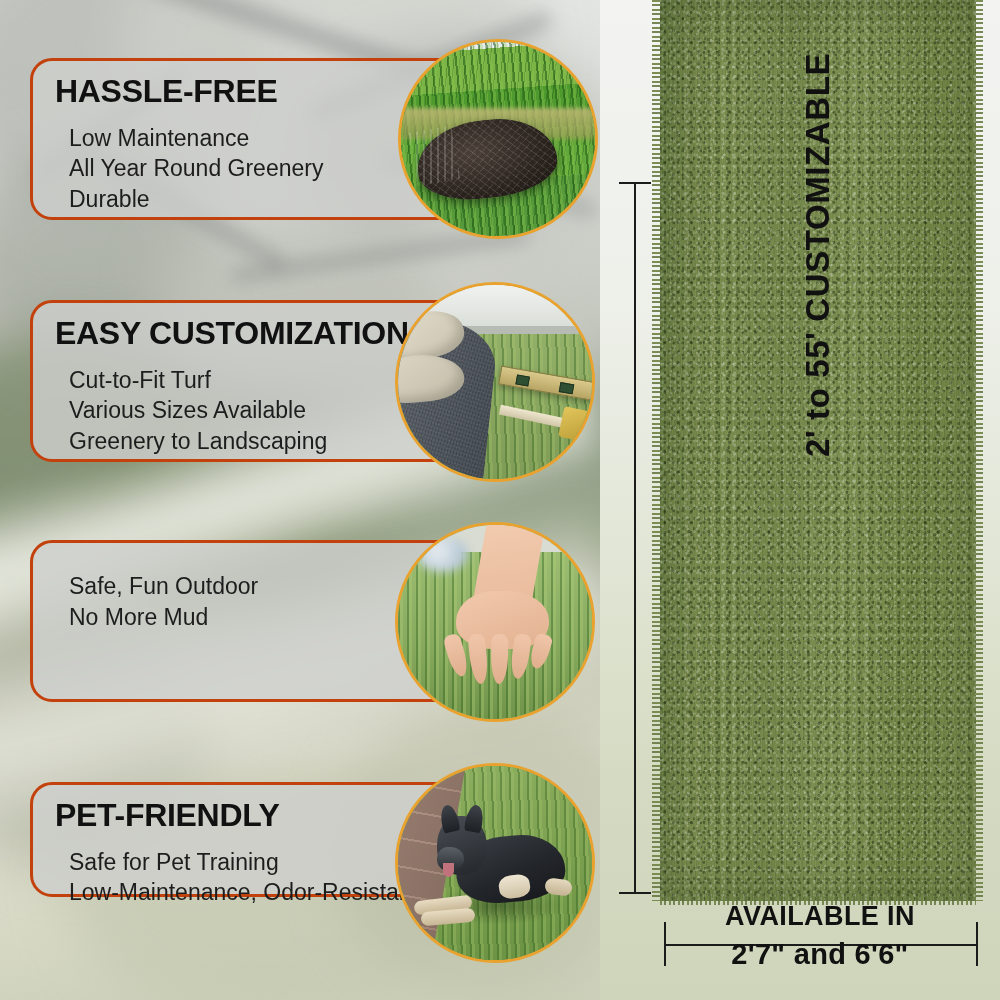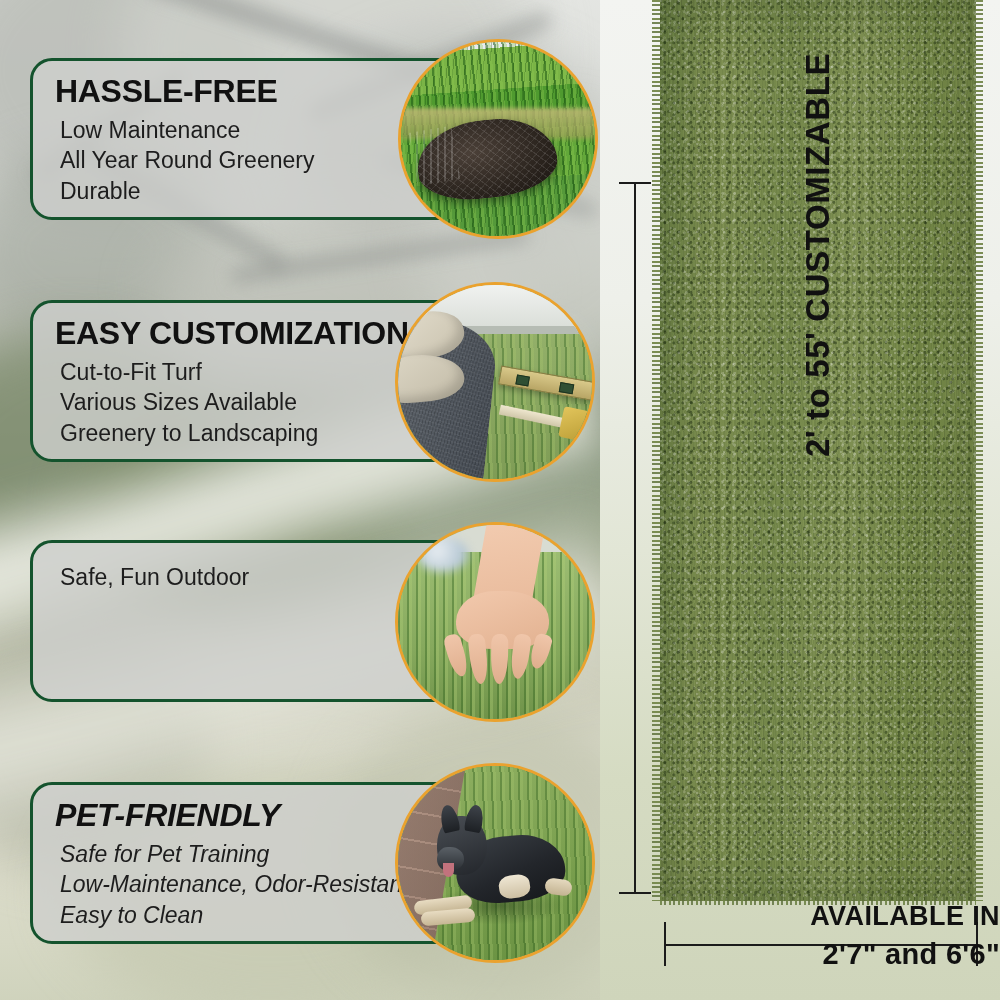--- a/index.html
+++ b/index.html
@@ -221,21 +221,21 @@
     top: 922px;
   }
   .dim-h-cap.left  { left: 664px; }
   .dim-h-cap.right { left: 976px; }
 
   .dim-h-label {
     position: absolute;
     left: 640px;
     top: 903px;
     width: 360px;
-    text-align: right;
+    text-align: center;
     color: #111111;
     line-height: 1;
   }
   .dim-h-label .l1 {
     display: block;
     font-size: 27px;
     font-weight: 800;
     letter-spacing: .4px;
   }
   .dim-h-label .l2 {
@@ -244,53 +244,53 @@
     font-weight: 800;
     margin-top: 10px;
     letter-spacing: .3px;
   }
 
   
   .card {
     position: absolute;
     left: 30px;
     width: 452px;
-    border: 3px solid #14532d;
+    border: 3px solid #c2410c;
     border-radius: 22px;
     background: rgba(206,208,205,.80);
     box-sizing: border-box;
     padding: 14px 20px 8px 22px;
   }
   .card h2 {
     margin: 0 0 6px 0;
     font-size: 32px;
     font-weight: 800;
     letter-spacing: -0.3px;
     color: #111111;
     line-height: 1.05;
     font-stretch: condensed;
     white-space: nowrap;
   }
   .card ul {
-    margin: 5px;
+    margin: 14px;
     padding: 0;
     list-style: none;
   }
   .card li {
     font-size: 23px;
     font-weight: 400;
     color: #1d1d1d;
     line-height: 1.33;
     white-space: nowrap;
   }
 
   .card-1 { top: 58px;  height: 162px; }
   .card-2 { top: 300px; height: 162px; }
   .card-3 { top: 540px; height: 162px; }
-  .card-4 { top: 782px; height: 162px; font-style: italic; }
+  .card-4 { top: 782px; height: 115px; }
 
   
   .circle {
     position: absolute;
     width: 200px;
     height: 200px;
     border-radius: 50%;
     border: 3px solid #eaa22e;
     box-sizing: border-box;
     overflow: hidden;
@@ -592,20 +592,21 @@
       <div class="tape"></div>
       <div class="tapebox"></div>
     </div>
   </div>
 
   <div class="connector" style="left:458px; top:582px;"></div>
   <div class="connector" style="left:458px; top:696px;"></div>
   <div class="card card-3">
     <ul>
       <li>Safe, Fun Outdoor</li>
+      <li>No More Mud</li>
     </ul>
   </div>
   <div class="circle c3">
     <div class="ph ph-child">
       <div class="bgturf"></div>
       <div class="blur-toy"></div>
       <div class="arm"></div>
       <div class="palm"></div>
       <div class="fin f1"></div>
       <div class="fin f2"></div>
@@ -615,21 +616,20 @@
     </div>
   </div>
 
   <div class="connector" style="left:458px; top:822px;"></div>
   <div class="connector" style="left:458px; top:938px;"></div>
   <div class="card card-4">
     <h2>PET-FRIENDLY</h2>
     <ul>
       <li>Safe for Pet Training</li>
       <li>Low-Maintenance, Odor-Resistant</li>
-      <li>Easy to Clean</li>
     </ul>
   </div>
   <div class="circle c4">
     <div class="ph ph-dog">
       <div class="lawn"></div>
       <div class="paver"></div>
       <div class="shadow"></div>
       <div class="body"></div>
       <div class="head"></div>
       <div class="ear e1"></div>

